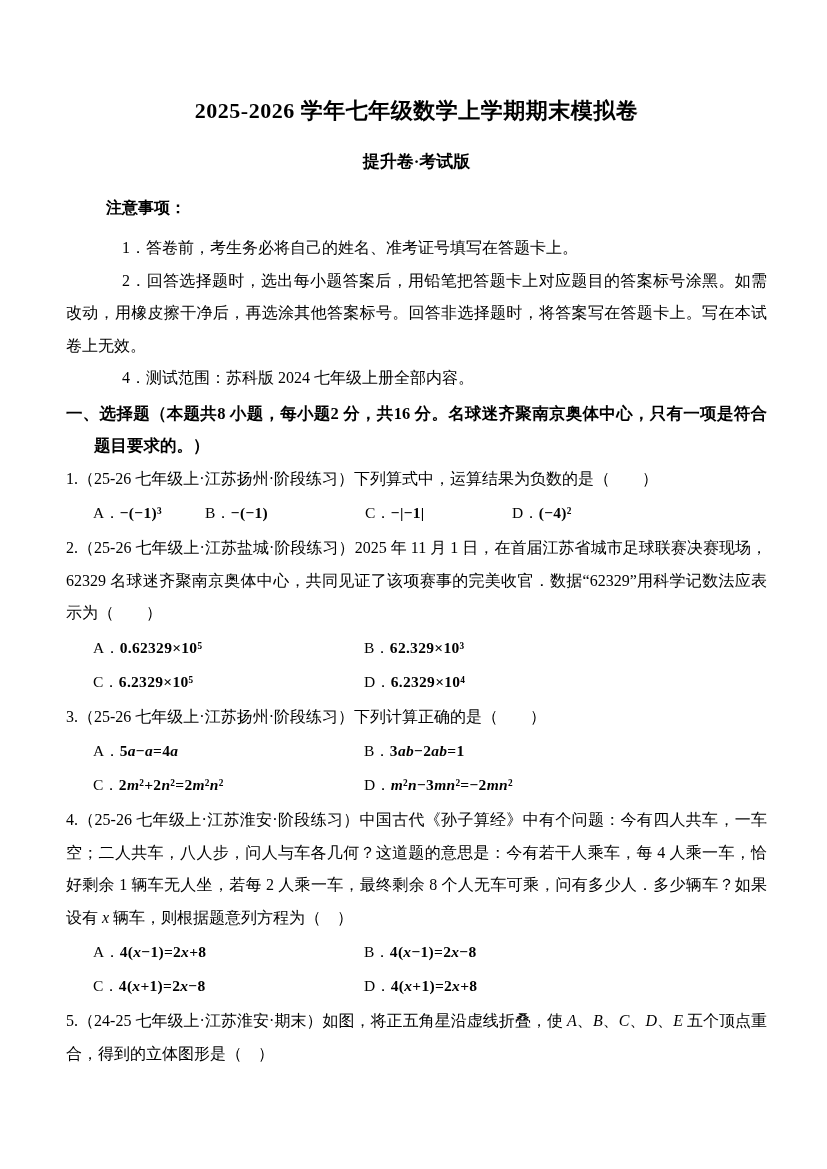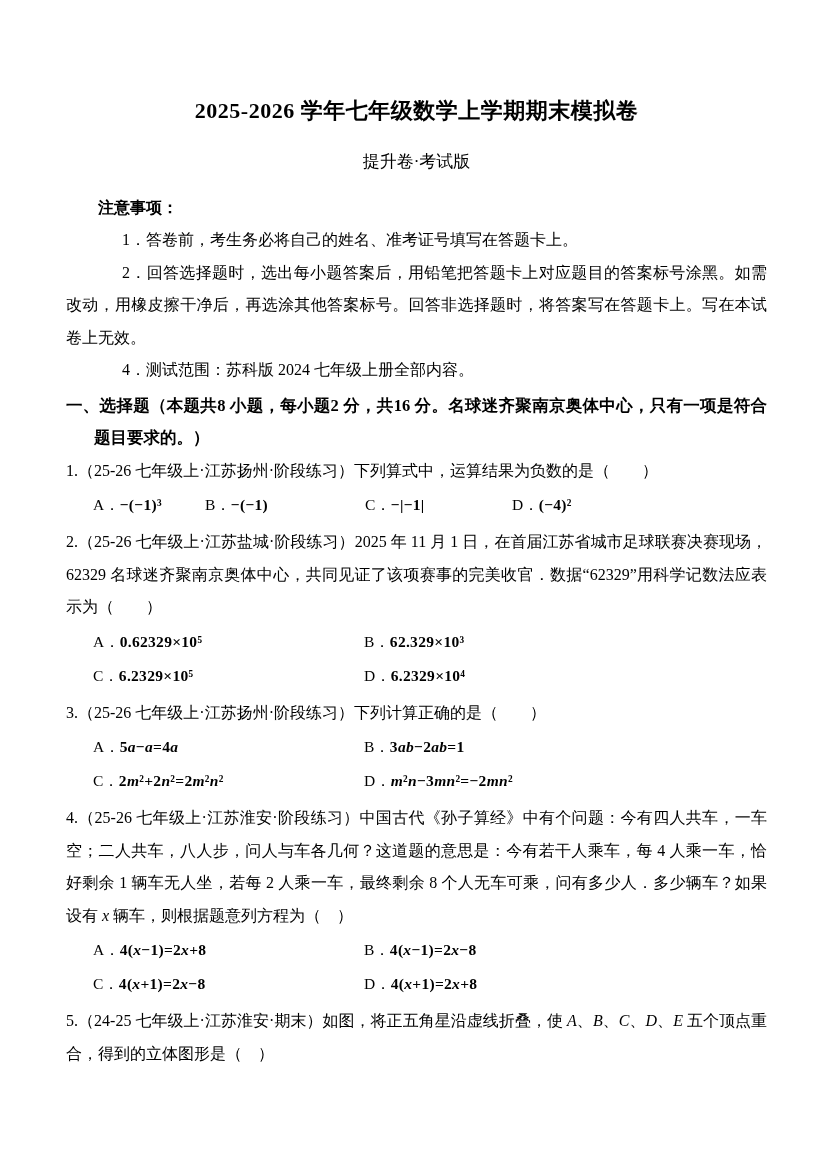--- a/index.html
+++ b/index.html
@@ -21,39 +21,39 @@
   .title {
     font-size: 22px;
     font-weight: 700;
     text-align: center;
     line-height: 30px;
     margin: 0;
     letter-spacing: 0.5px;
   }
   .subtitle {
     font-size: 17px;
-    font-weight: 400;
+    font-weight: 700;
     text-align: center;
     line-height: 24px;
     margin: 24px 0 0 0;
   }
   .exam-info {
     font-size: 14px;
     font-style: italic;
     text-align: center;
     line-height: 20px;
     margin: 17px 0 0 0;
   }
   .notice {
     margin-top: 18px;
   }
   .notice-heading {
     font-weight: 700;
     line-height: 32px;
-    margin: 0;
+    margin: 8px;
     text-indent: 32px;
   }
   .notice-item {
     margin: 0;
     line-height: 32.5px;
     text-indent: 56px;
     text-align: justify;
   }
   .scope {
     color: #000000;
@@ -68,21 +68,21 @@
     font-size: 16.5px;
   }
   .question {
     margin: 0;
   }
   .stem {
     margin: 0;
     line-height: 32.5px;
     text-align: justify;
   }
-  .stem-gap { margin-top: 6px; }
+  .stem-gap { }
   .opts-4 {
     display: flex;
     padding-left: 27px;
     line-height: 30px;
     margin: 3px 0 4px 0;
   }
   .opts-4 .opt:nth-child(1) { width: 112px; }
   .opts-4 .opt:nth-child(2) { width: 160px; }
   .opts-4 .opt:nth-child(3) { width: 147px; }
   .orow {

